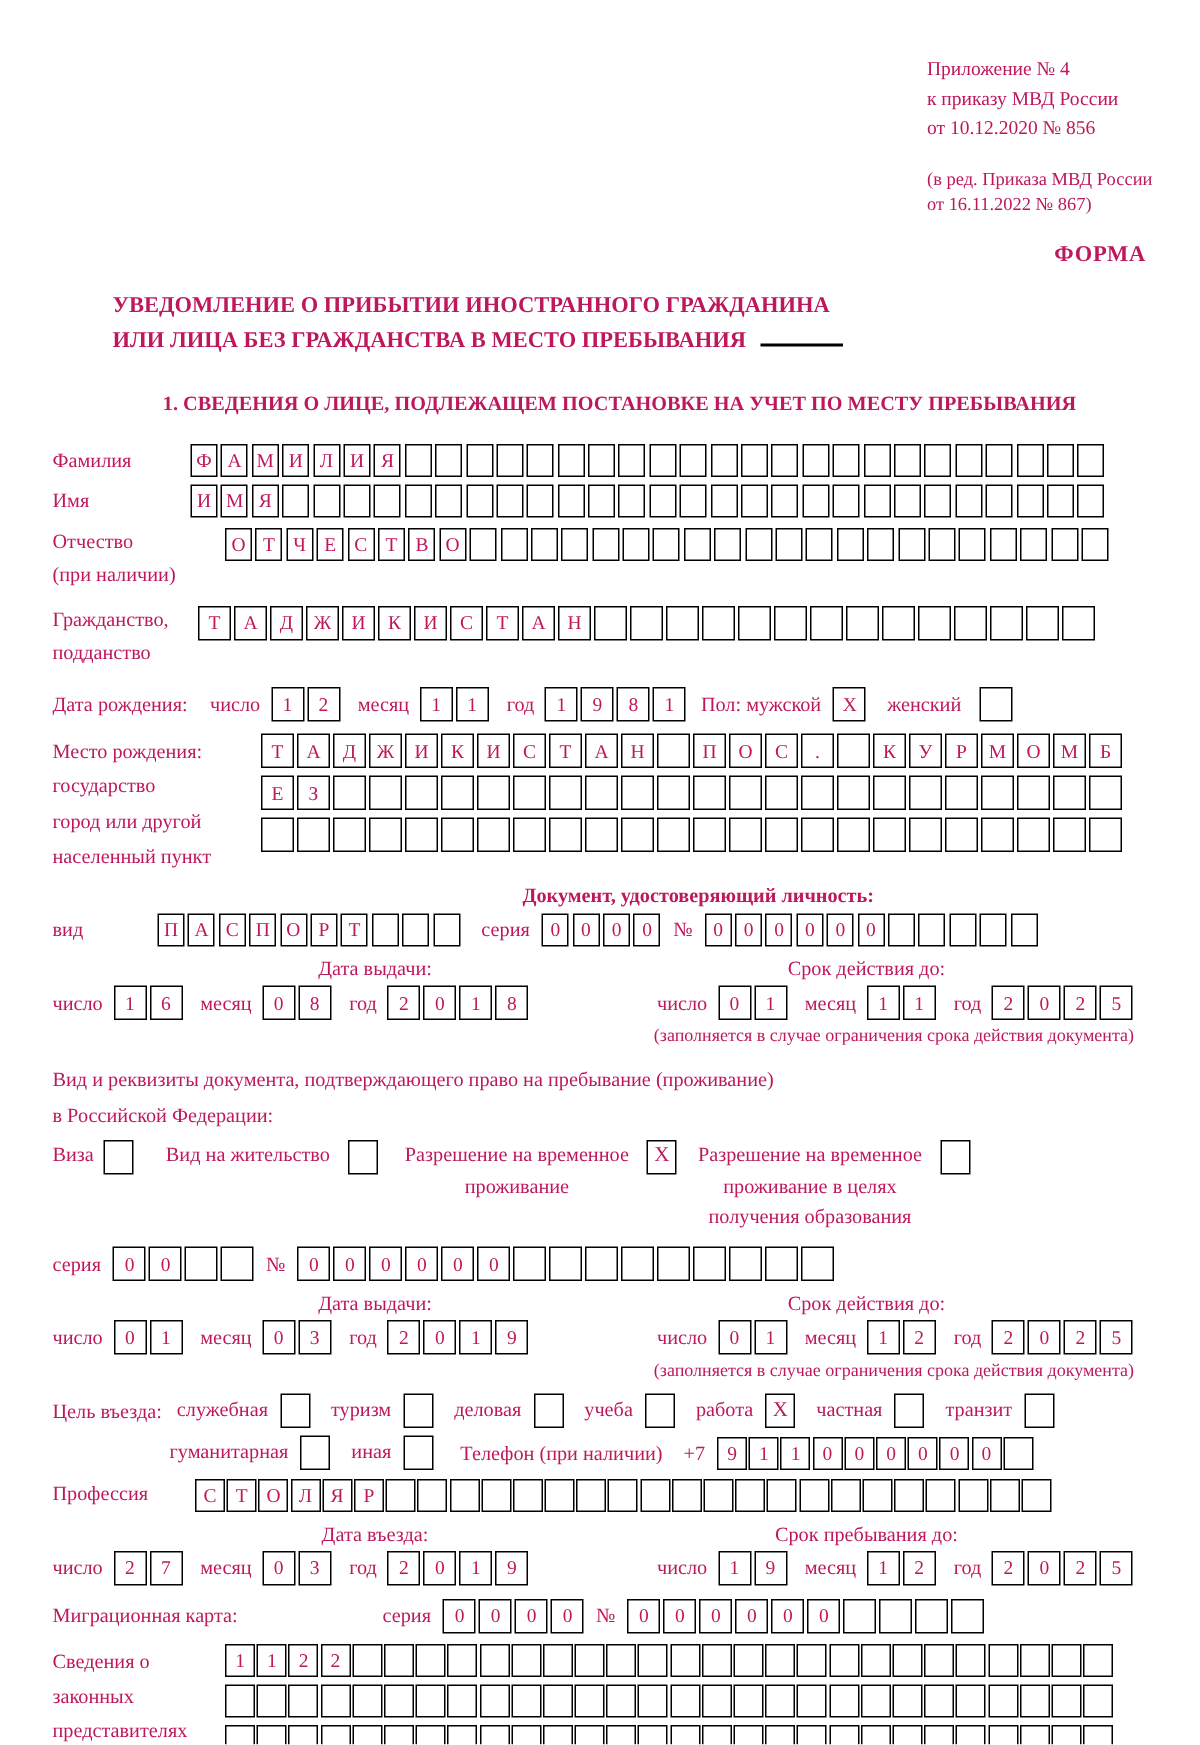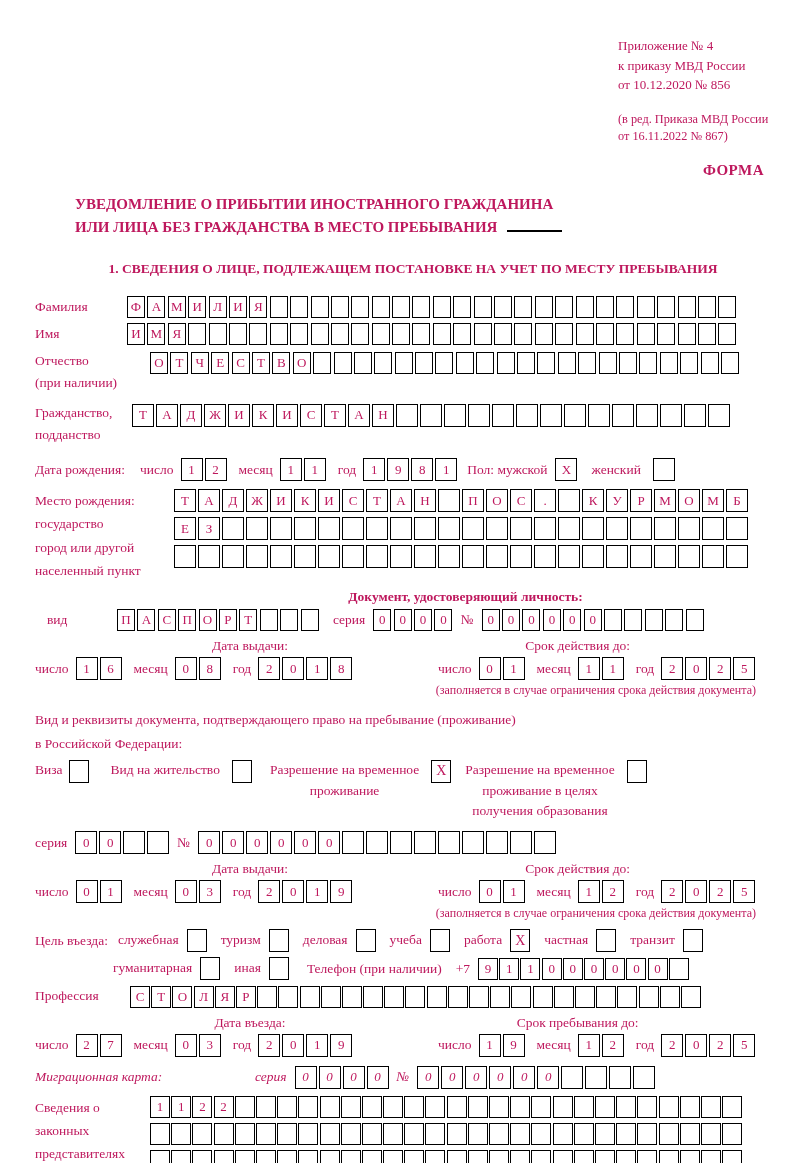--- a/index.html
+++ b/index.html
@@ -333,21 +333,21 @@
           <div class="cell"></div>
           <div class="cell"></div>
           <div class="cell"></div>
         </div>
     </div>
   </div>
 
   <div class="doc-heading">Документ, удостоверяющий личность:</div>
 
   <div class="row" style="margin-top:4px;">
-    <div class="lbl" style="width:70px;margin-left:12px;">вид</div>
+    <div class="lbl" style="width:70px;">вид</div>
     <div class="cells sm">
         <div class="cell">П</div>
         <div class="cell">А</div>
         <div class="cell">С</div>
         <div class="cell">П</div>
         <div class="cell">О</div>
         <div class="cell">Р</div>
         <div class="cell">Т</div>
         <div class="cell"></div>
         <div class="cell"></div>
@@ -613,21 +613,21 @@
           <div class="cells md">
             <div class="cell">2</div>
             <div class="cell">0</div>
             <div class="cell">2</div>
             <div class="cell">5</div>
           </div>
         </div>
     </div>
   </div>
 
-  <div class="row" style="margin-top:9px;font-style:italic;">
+  <div class="row" style="margin-top:9px;">
     <div class="lbl w150">Миграционная карта:</div>
     <span style="margin-left:70px;">серия</span>
     <div class="cells md ml8">
         <div class="cell">0</div>
         <div class="cell">0</div>
         <div class="cell">0</div>
         <div class="cell">0</div>
       </div>
     <span class="ml6">№</span>
     <div class="cells md ml8">

